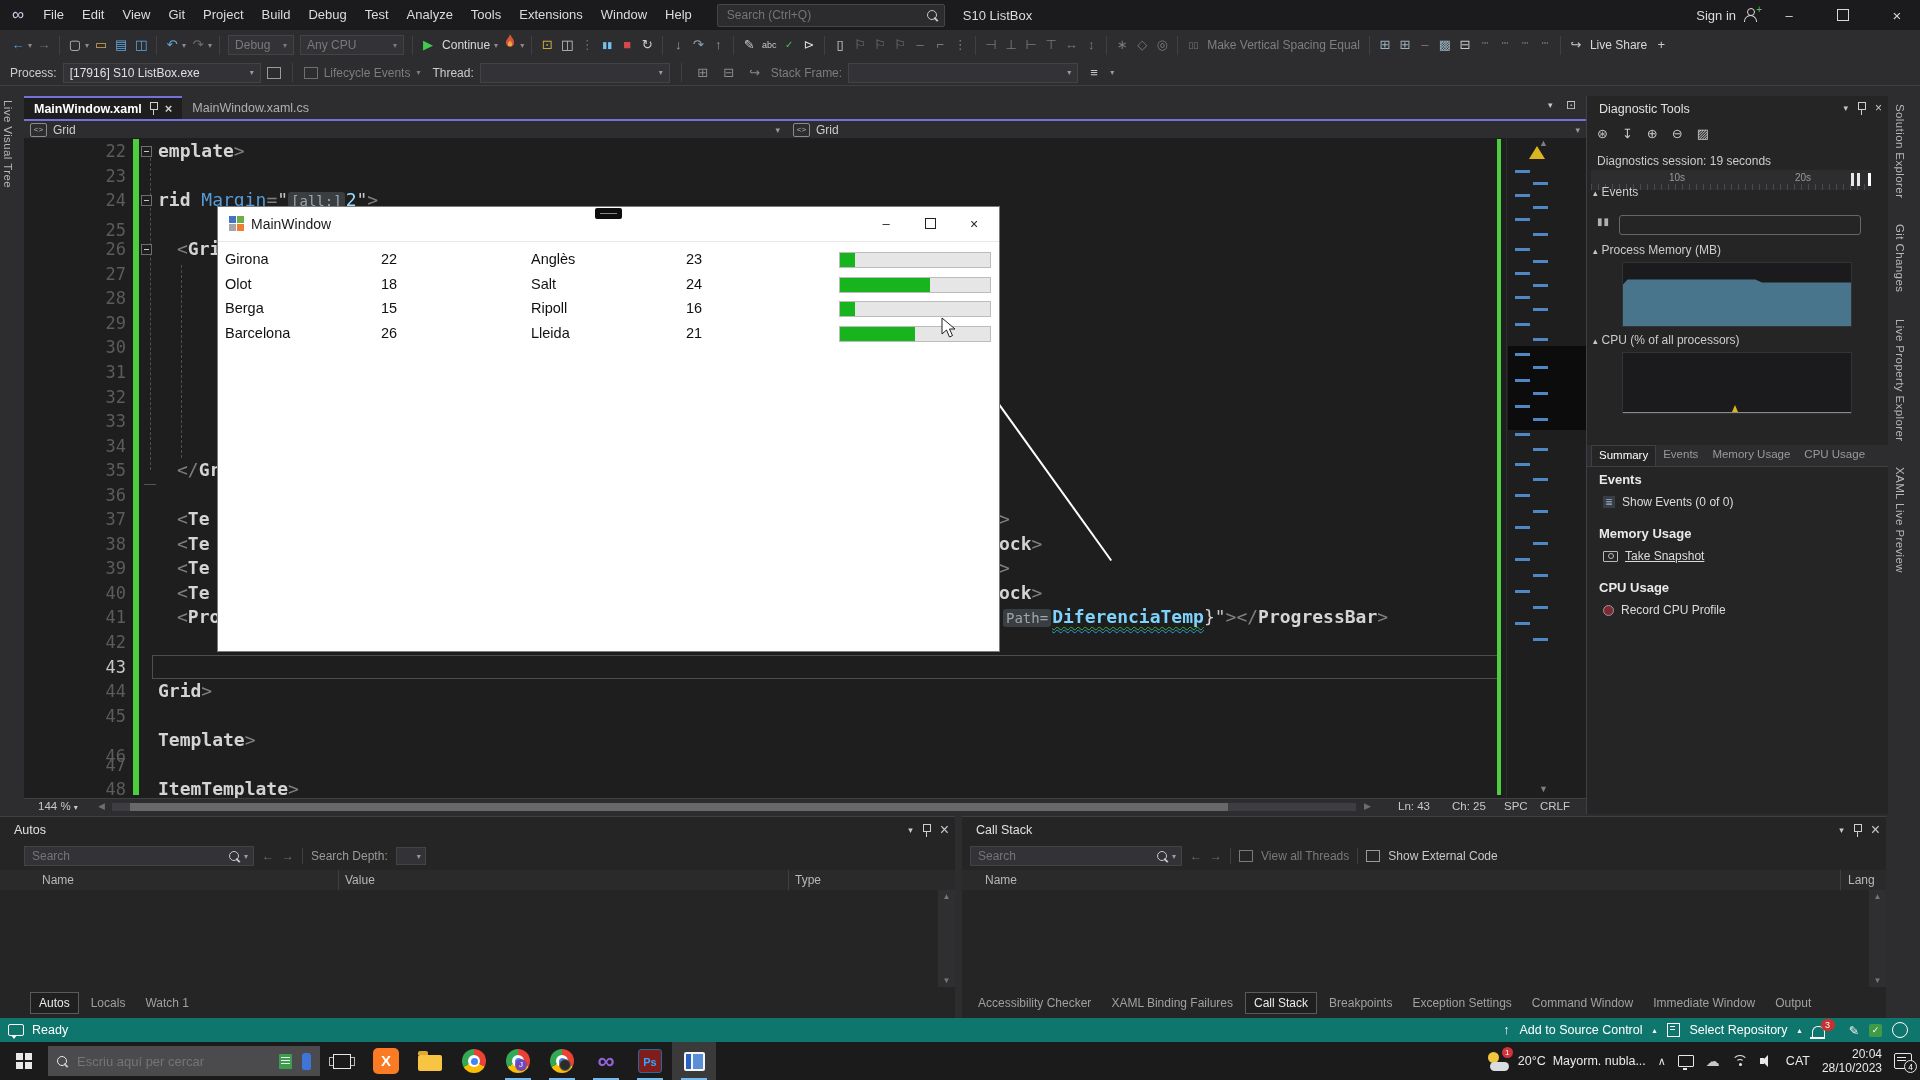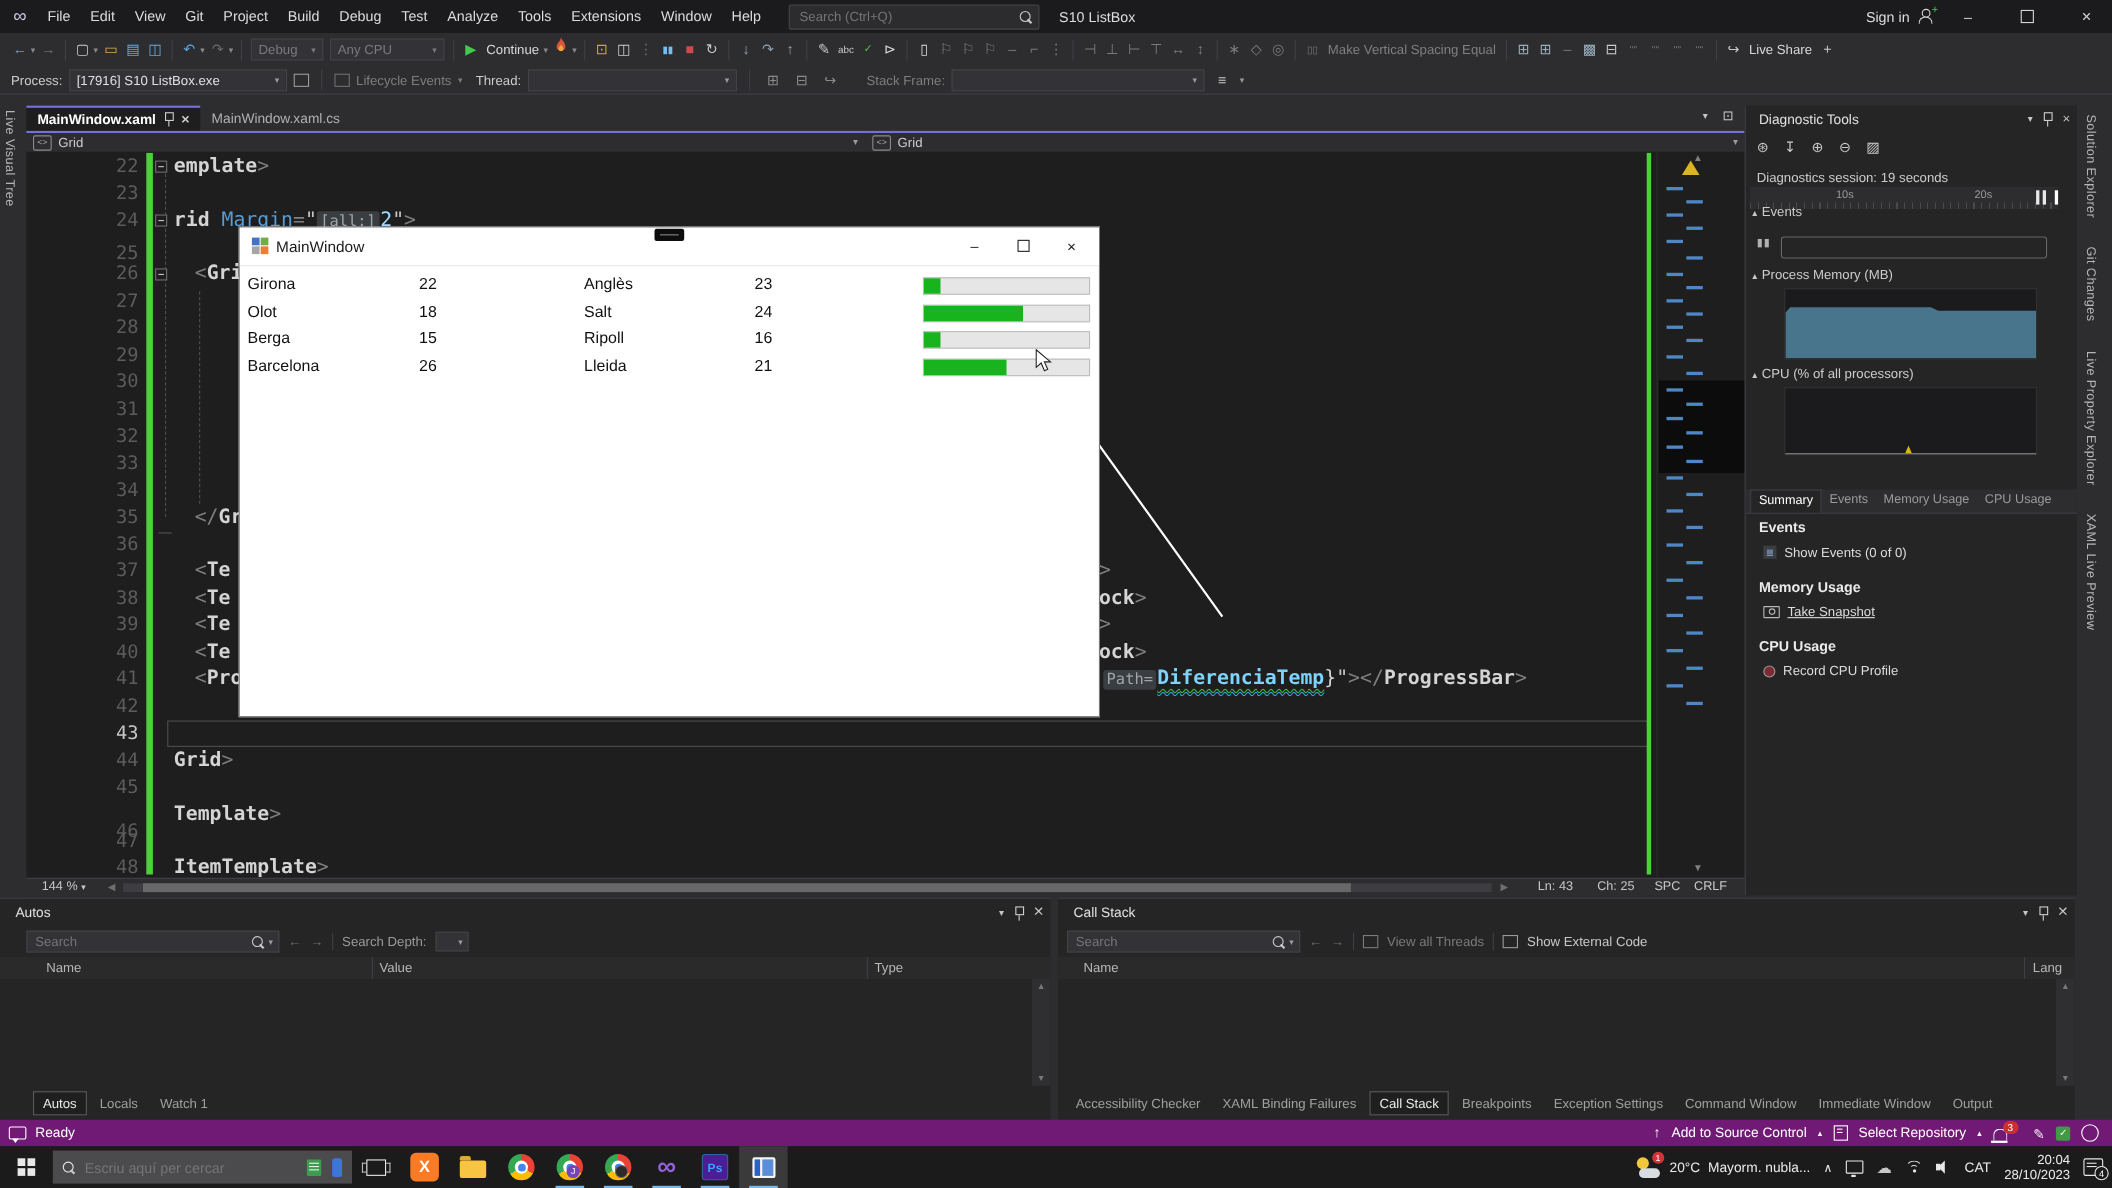--- a/index.html
+++ b/index.html
@@ -180,21 +180,21 @@
   .tv::after{content:"";position:absolute;right:-5px;top:2px;width:3px;height:7px;border:1.4px solid #b8b8b8;border-left:none}
   .xampp{width:26px;height:26px;border-radius:5px;background:#fb7a24;color:#fff;font-weight:bold;font-size:15px;text-align:center;line-height:26px}
   .folder{width:24px;height:16px;background:#f8c543;border-radius:2px;position:relative;margin-top:4px}
   .folder::before{content:"";position:absolute;left:0;top:-4px;width:10px;height:4px;background:#e0a92f;border-radius:2px 2px 0 0}
   .chrome{width:24px;height:24px;border-radius:50%;position:relative;background:conic-gradient(#ea4335 0 33%,#fbbc05 33% 66%,#34a853 66%)}
   .chrome::after{content:"";position:absolute;left:6px;top:6px;width:12px;height:12px;background:#fff;border-radius:50%}
   .chrome::before{content:"";position:absolute;left:8.5px;top:8.5px;width:7px;height:7px;background:#4285f4;border-radius:50%;z-index:2}
   .cbadge{position:absolute;right:3px;bottom:2px;width:12px;height:12px;border-radius:50%;background:#7248b9;color:#fff;font-size:8px;line-height:12px;text-align:center;z-index:3}
   .cbadge.dark{background:#2b2b2b;border:1px solid #666;box-sizing:border-box}
   .vsico{font-size:24px;color:#9262d8;font-weight:bold;line-height:24px}
-  .psico{width:24px;height:24px;background:#4c1d95;border:1px solid #2c66a3;border-radius:3px;color:#31a8ff;font-size:11px;font-weight:bold;text-align:center;line-height:24px;box-sizing:border-box}
+  .psico{width:24px;height:24px;background:#7f1d1d;border:1px solid #2c66a3;border-radius:3px;color:#31a8ff;font-size:11px;font-weight:bold;text-align:center;line-height:24px;box-sizing:border-box}
   .wpfico{width:21px;height:19px;background:#f5f5f5;border-radius:2px;position:relative}
   .wpfico::before{content:"";position:absolute;left:2px;top:2px;width:5px;height:15px;background:#2862c4}
   .wpfico::after{content:"";position:absolute;left:9px;top:2px;width:10px;height:15px;background:#5a8fd8}
   #tb-right{margin-left:auto;display:flex;align-items:center;gap:12px;padding-right:8px;color:#eaeaea;font-size:12.5px}
   .weather{display:flex;align-items:center;gap:7px}
   .wicon{width:24px;height:22px;position:relative}
   .wicon::before{content:"";position:absolute;left:1px;top:2px;width:11px;height:11px;border-radius:50%;background:#f3c73b}
   .wicon::after{content:"";position:absolute;left:3px;bottom:1px;width:19px;height:9px;border-radius:6px;background:#d8dde2}
   .wbadge{position:absolute;right:-2px;top:-3px;width:11px;height:11px;border-radius:50%;background:#d13438;color:#fff;font-size:8px;line-height:11px;text-align:center;z-index:2}
   .tray-disp{width:14px;height:10px;border:1.5px solid #e8e8e8;border-radius:1px;position:relative}
@@ -350,21 +350,21 @@
   <span style="font-size:8px;color:#7d7d7d">▾</span>
   <span class="pb-lbl" style="margin-left:6px">Thread:</span>
   <div class="pb-combo" style="width:190px">
     <span></span>
       <span style="font-size:8px;color:#9a9a9a">▾</span>
   </div>
   <span class="tb-sep"></span>
   <span class="tb-ico" style="color:#8a8a8a">⊞</span>
   <span class="tb-ico" style="color:#8a8a8a">⊟</span>
   <span class="tb-ico" style="color:#8a8a8a">↪</span>
-  <span class="pb-dim" style="margin-left:17px">Stack Frame:</span>
+  <span class="pb-dim" style="margin-left:0">Stack Frame:</span>
   <div class="pb-combo" style="width:230px">
     <span></span>
       <span style="font-size:8px;color:#9a9a9a">▾</span>
   </div>
   <span class="tb-ico" style="color:#c8c8c8">≡</span>
   <span style="font-size:8px;color:#9a9a9a">▾</span>
 </div>
 
 <div class="abs" style="left:2px;top:100px">
   <span class="vtab" id="left-vtab">Live Visual Tree</span>
@@ -715,21 +715,21 @@
       <div class="ptab">XAML Binding Failures</div>
       <div class="ptab active">Call Stack</div>
       <div class="ptab">Breakpoints</div>
       <div class="ptab">Exception Settings</div>
       <div class="ptab">Command Window</div>
       <div class="ptab">Immediate Window</div>
       <div class="ptab">Output</div>
     </div>
 </div>
 
-<div id="statusbar" style="background: #701a75;">
+<div id="statusbar" style="background: #0f766e;">
   <span class="balloon"></span>
   <span>Ready</span>
   <div id="sb-right">
     <span>↑</span>
     <span>Add to Source Control</span>
     <span class="sb-caret">▴</span>
     <span class="repo-ico"></span>
     <span>Select Repository</span>
     <span class="sb-caret">▴</span>
     <span style="display:flex">

